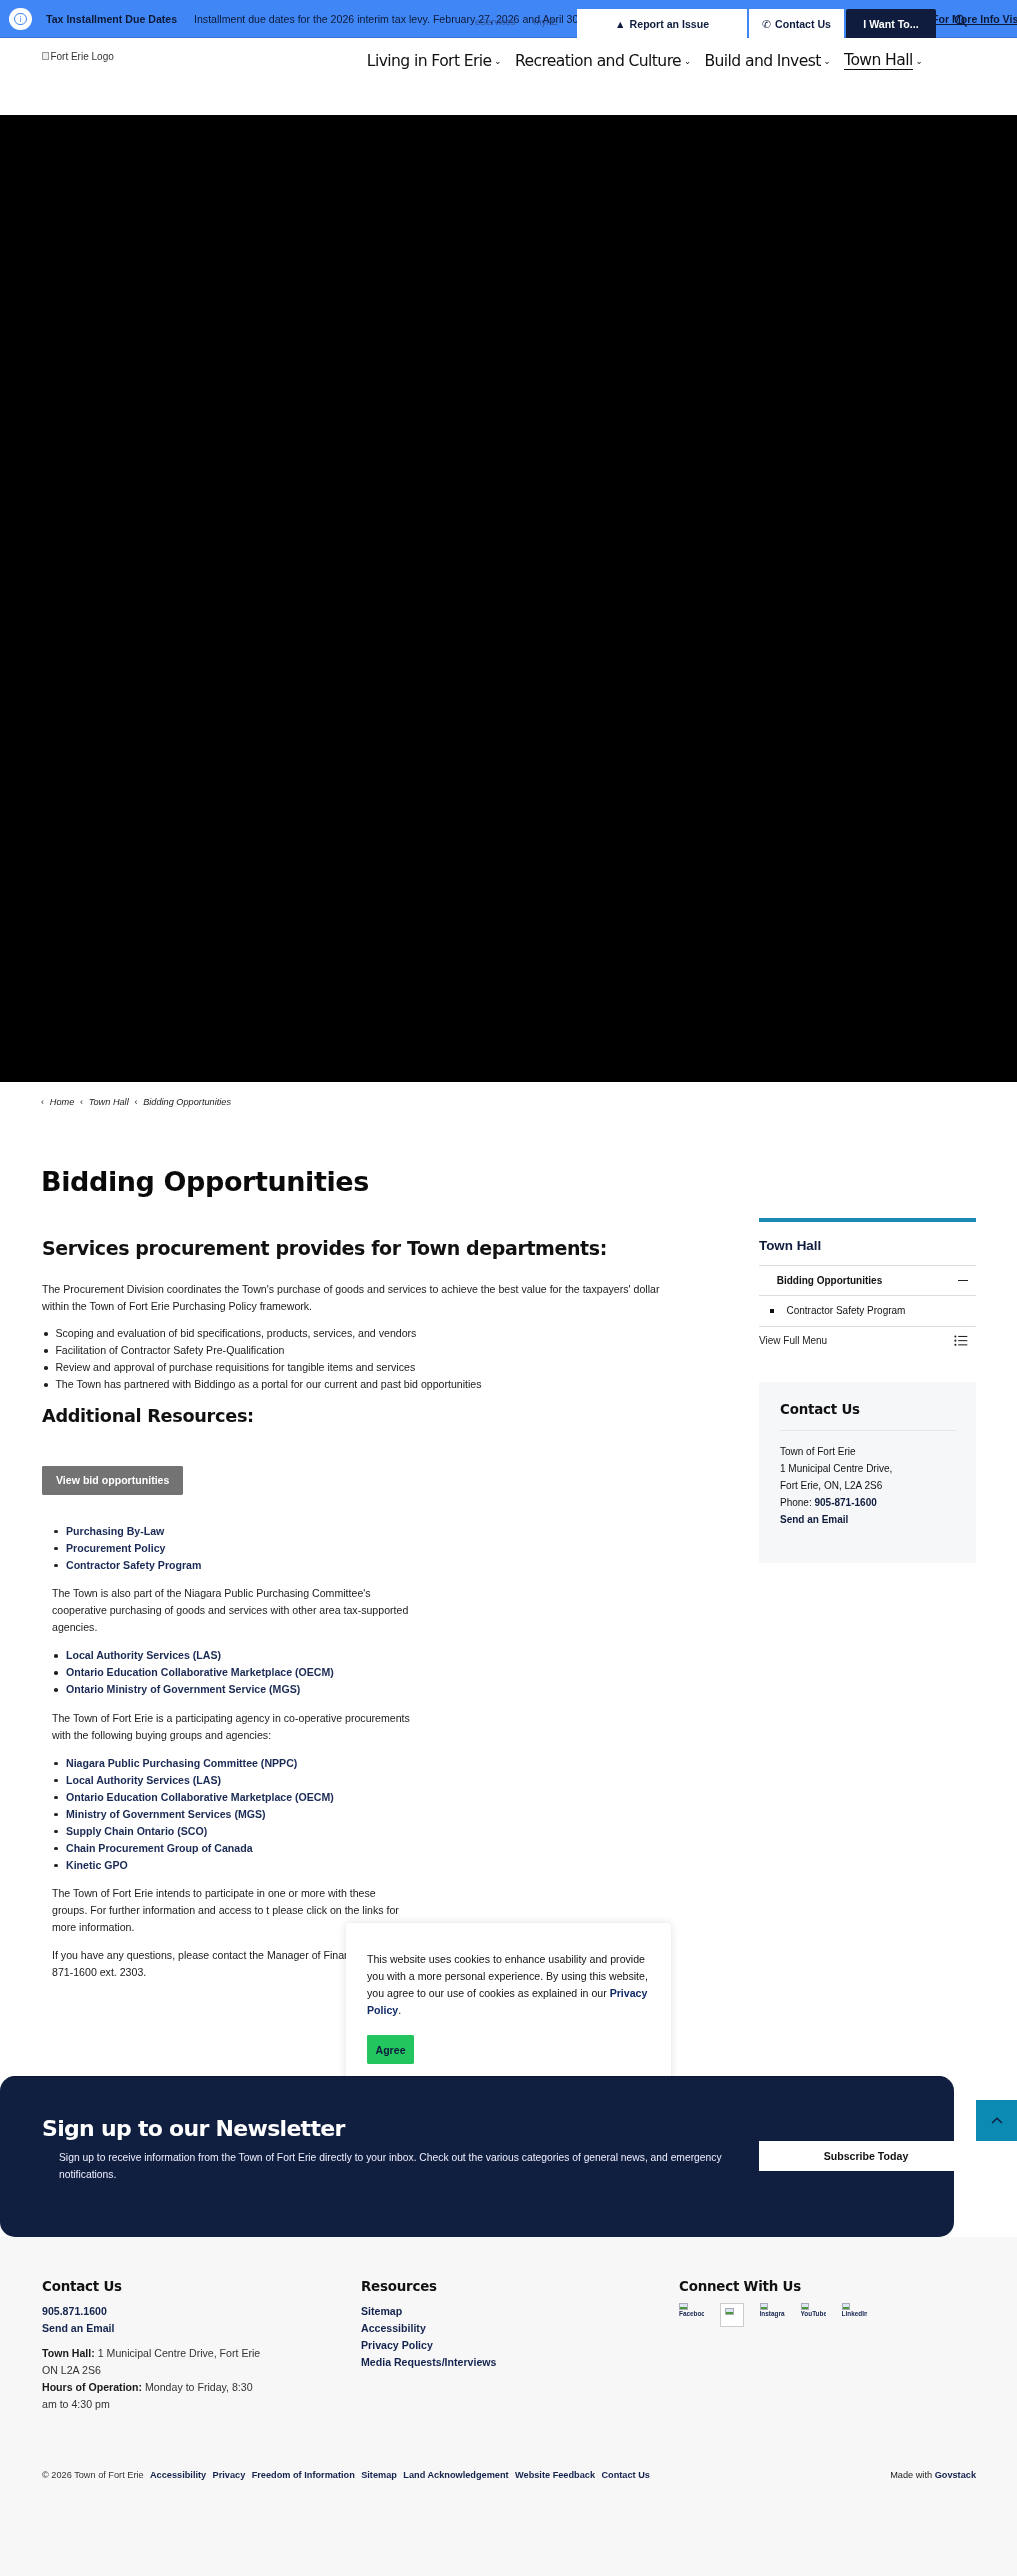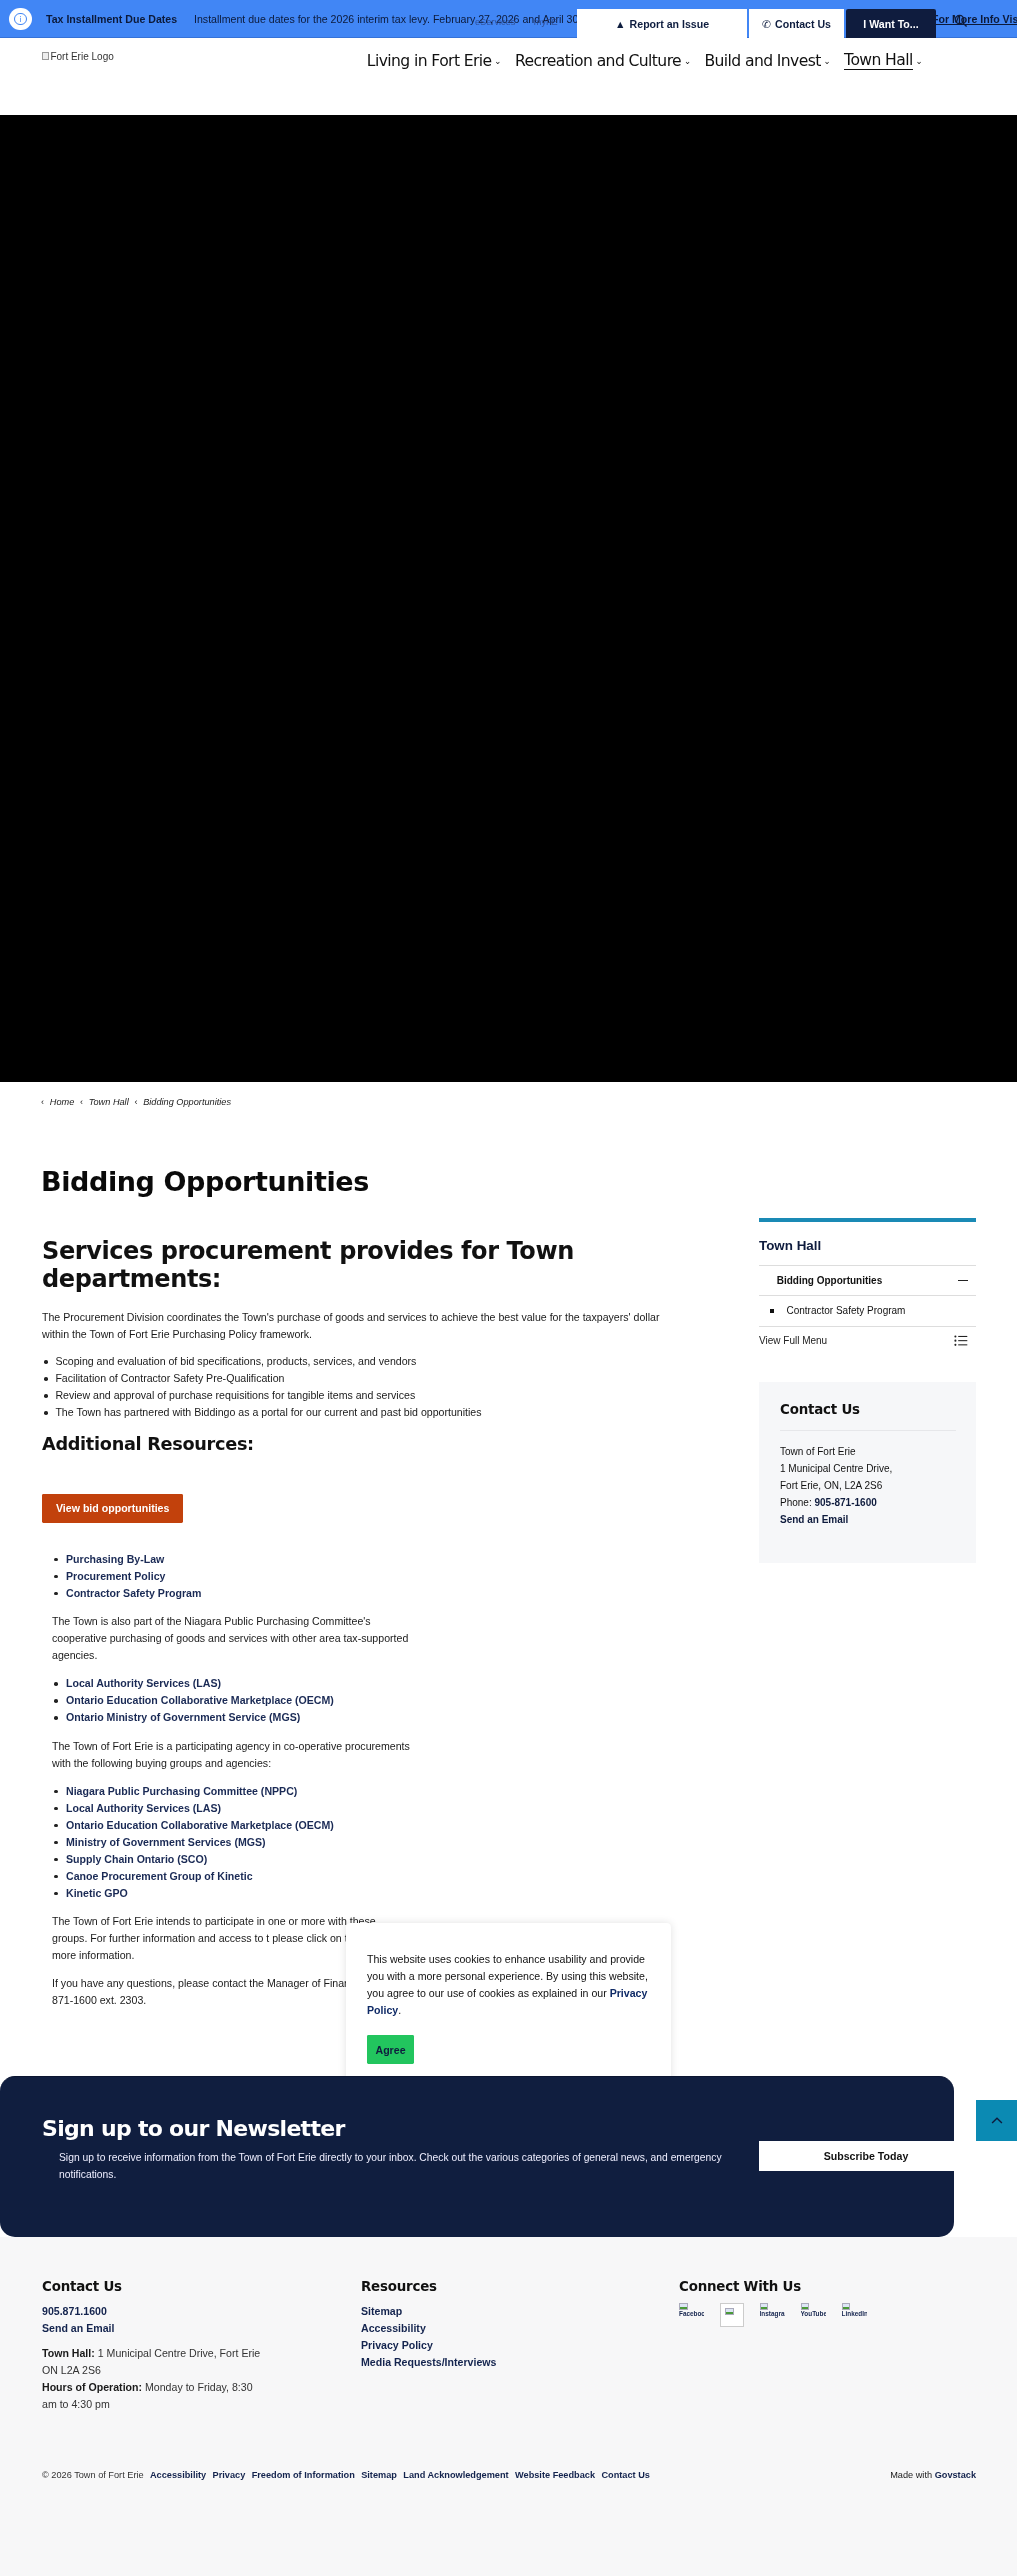--- a/index.html
+++ b/index.html
@@ -35,27 +35,27 @@
   
   .hero { position: absolute; left: 0; top: 115px; width: 1018px; height: 967px; background: #000; }
 
   
   .breadcrumb { position: absolute; left: 41px; top: 1097px; display: flex; gap: 5.7px; font-size: 9.2px; font-style: italic; color: #222; align-items: center; }
   .bc-chev { font-style: normal; font-size: 9.2px; }
 
   .page-title { position: absolute; left: 41px; top: 1166px; font-size: 27px; font-weight: bold; color: #0a0a0a; font-family: "DejaVu Sans", sans-serif; letter-spacing: -0.4px; }
 
   .content { position: absolute; left: 42px; top: 1237px; width: 622px; }
-  .h2 { font-size: 24px; font-weight: bold; font-family: "DejaVu Sans", sans-serif; color: #111; letter-spacing: -0.4px; margin-bottom: 16px; }
+  .h2 { font-size: 19px; font-weight: bold; font-family: "DejaVu Sans", sans-serif; color: #111; letter-spacing: -0.4px; margin-bottom: 22px; }
   .para { font-size: 10.6px; line-height: 17px; color: #1a1a1a; margin-bottom: 10px; }
   .bullets { list-style: none; margin-bottom: 12.7px; }
   .bullets li { font-size: 10.6px; line-height: 17px; padding-left: 13.4px; position: relative; }
   .bullets li::before { content: ""; position: absolute; left: 2.1px; top: 7px; width: 3.5px; height: 3.5px; border-radius: 50%; background: #222; }
   .h3 { font-size: 17.7px; font-weight: bold; font-family: "DejaVu Sans", sans-serif; color: #111; letter-spacing: -0.3px; margin-top: 4.2px; }
-  .btn-bids { display: inline-block; margin-top: 40px; background: #c2410c; color: #fff; font-weight: bold; font-size: 10.6px; padding: 8.5px 14px; border-radius: 1.4px; }
+  .btn-bids { display: inline-block; margin-top: 40px; background: #737373; color: #fff; font-weight: bold; font-size: 10.6px; padding: 8.5px 14px; border-radius: 1.4px; }
   .resources { margin-top: 28px; padding-left: 10px; width: 368px; }
   .link-list { list-style: none; margin-bottom: 11.3px; }
   .link-list li { font-size: 10.6px; line-height: 17px; font-weight: bold; color: #1a2a55; padding-left: 14px; position: relative; }
   .link-list li::before { content: ""; position: absolute; left: 2.1px; top: 7px; width: 3.5px; height: 3.5px; border-radius: 50%; background: #222; }
   .res-para { font-size: 10.6px; line-height: 17px; color: #1a1a1a; margin-bottom: 11.3px; }
 
   
   .sidebar { position: absolute; left: 759px; top: 1218px; width: 217px; }
   .side-accent { height: 3.5px; background: #1a8ab5; }
   .side-title { font-size: 13.4px; font-weight: bold; color: #0f1c3e; padding: 16.3px 0 12px; border-bottom: 0.7px solid #ddd; }
@@ -192,21 +192,21 @@
       <li>Ontario Education Collaborative Marketplace (OECM)</li>
       <li>Ontario Ministry of Government Service (MGS)</li>
     </ul>
     <p class="res-para">The Town of Fort Erie is a participating agency in co-operative procurements with the following buying groups and agencies:</p>
     <ul class="link-list">
       <li>Niagara Public Purchasing Committee (NPPC)</li>
       <li>Local Authority Services (LAS)</li>
       <li>Ontario Education Collaborative Marketplace (OECM)</li>
       <li>Ministry of Government Services (MGS)</li>
       <li>Supply Chain Ontario (SCO)</li>
-      <li>Canoe Procurement Group of Kinetic</li>
+      <li>Chain Procurement Group of Canada</li>
       <li>Kinetic GPO</li>
     </ul>
     <p class="res-para">The Town of Fort Erie intends to participate in one or more with these groups. For further information and access to t please click on the links for more information.</p>
     <p class="res-para">If you have any questions, please contact the Manager of Finance, at 905-871-1600 ext. 2303.</p>
   </div>
 </div>
 
 <aside class="sidebar">
   <div class="side-accent"></div>
   <div class="side-title">Town Hall</div>

